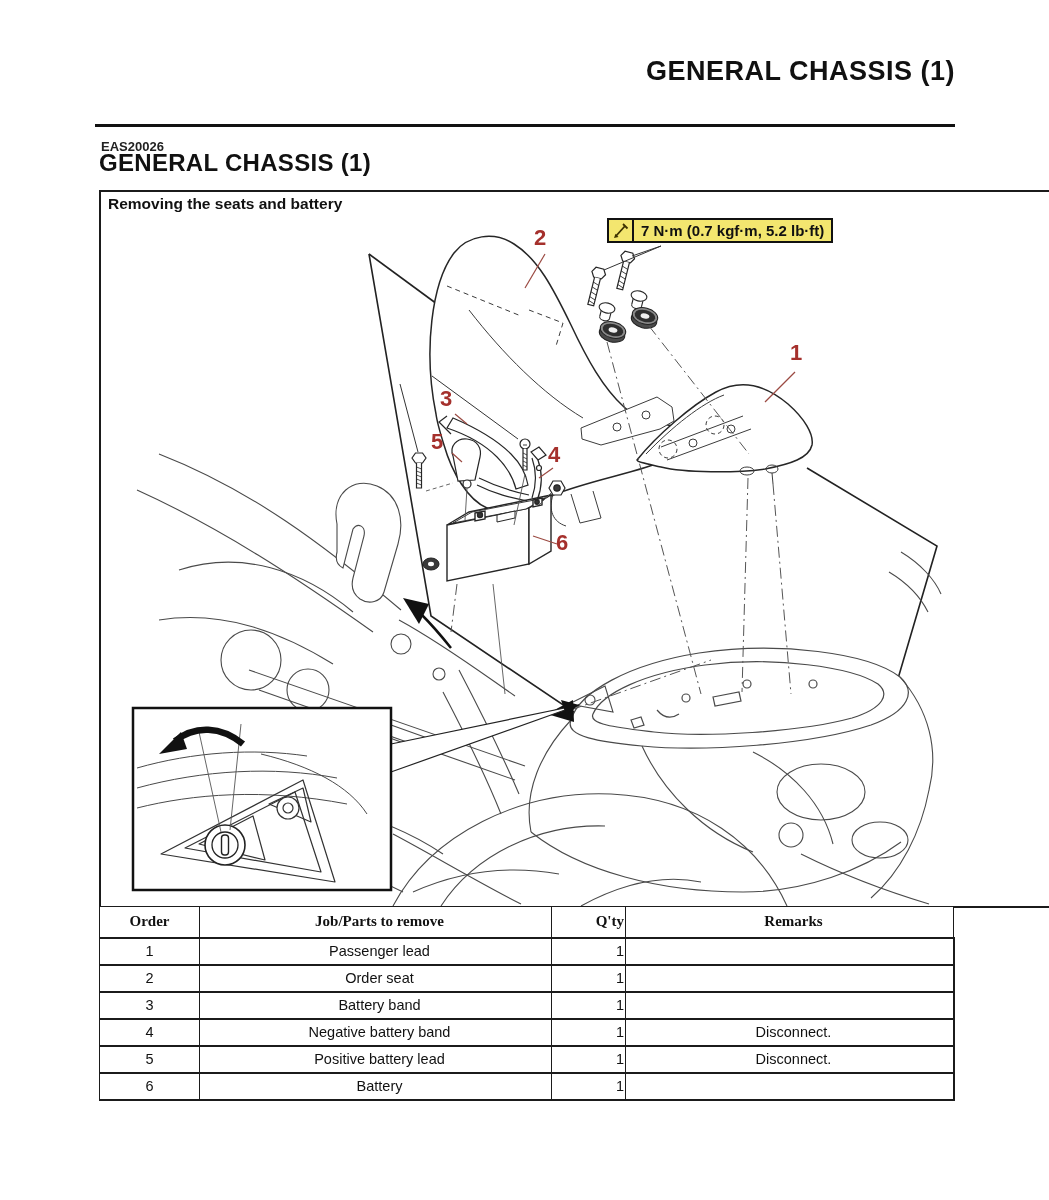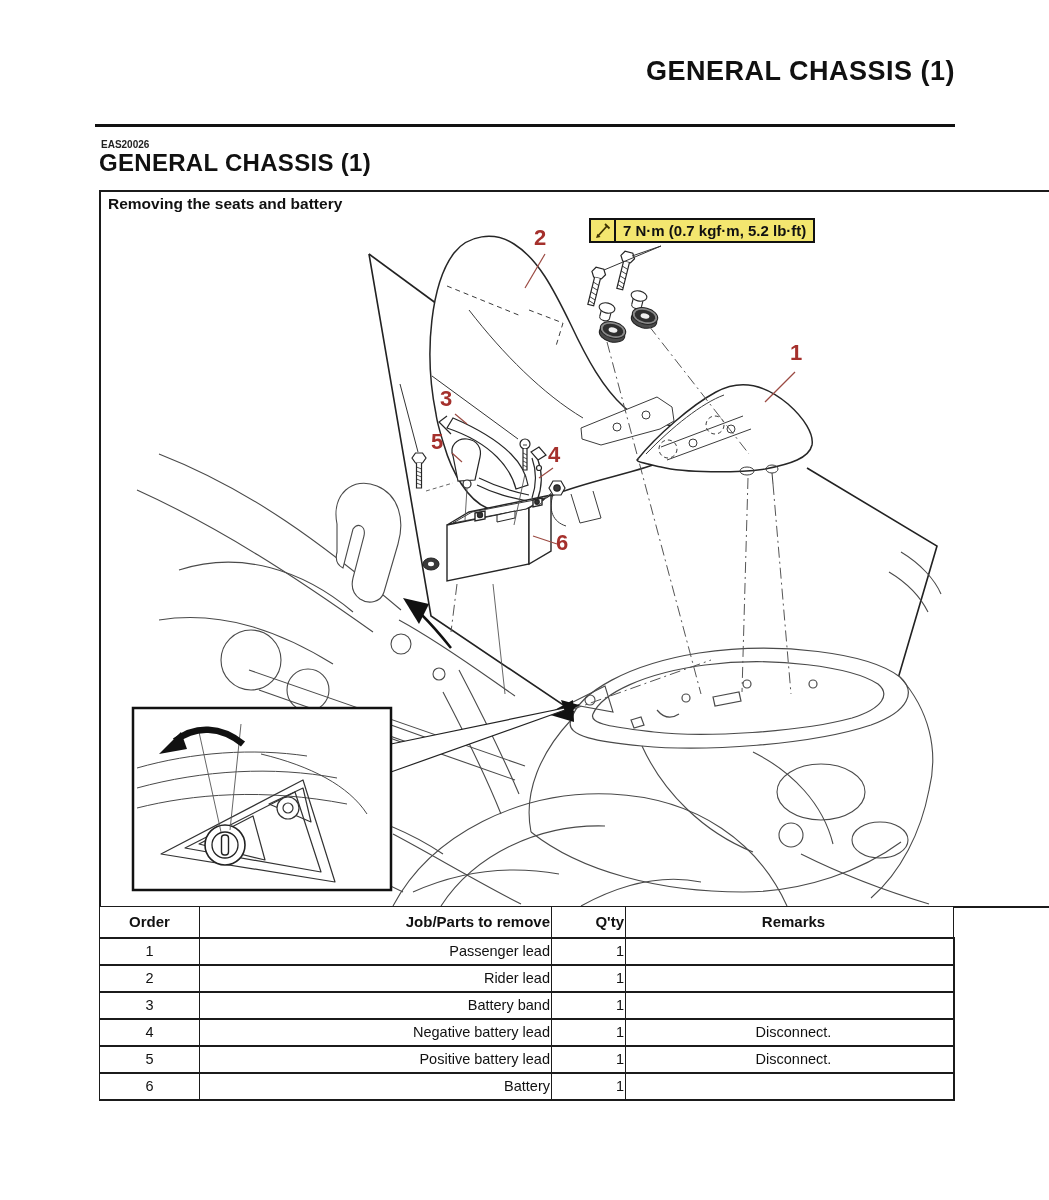--- a/index.html
+++ b/index.html
@@ -5,58 +5,58 @@
   html,body{margin:0;padding:0;}
   body{
     width:1049px;height:1200px;position:relative;background:#ffffff;
     font-family:"Liberation Sans", sans-serif;color:#111;overflow:hidden;
   }
   .running-title{
     position:absolute;top:56px;left:95px;width:860px;text-align:right;
     font-size:27px;font-weight:bold;letter-spacing:0.5px;
   }
   .top-rule{position:absolute;top:124px;left:95px;width:860px;height:3px;background:#111;}
-  .section-code{position:absolute;top:139px;left:101px;font-size:10px;font-weight:bold;color:#222;}
+  .section-code{position:absolute;top:139px;left:101px;font-size:13px;font-weight:bold;color:#222;}
   .section-title{position:absolute;top:149px;left:99px;font-size:24px;font-weight:bold;letter-spacing:0.3px;}
   .figure-box{
     position:absolute;top:190px;left:99px;width:972px;height:718px;
     border:2px solid #1b1b1b;box-sizing:border-box;background:#fff;
   }
   .figure-title{position:absolute;top:3px;left:7px;font-size:15.5px;font-weight:bold;z-index:5;}
   .figure-svg{position:absolute;top:0;left:0;width:850px;height:714px;}
   .torque-label{
     position:absolute;display:flex;align-items:stretch;height:25px;
     background:var(--torque-yellow,#f3e66f);border:2px solid #111;box-sizing:border-box;
     z-index:6;
   }
   .torque-label .icon-cell{
     width:25px;display:flex;align-items:center;justify-content:center;
     border-right:2px solid #111;box-sizing:border-box;
   }
   .torque-label .torque-text{
     display:flex;align-items:center;padding:0 7px;font-size:15px;font-weight:bold;white-space:nowrap;
   }
-  .torque-upper{left:488px;top:26px;}
+  .torque-upper{left:506px;top:26px;}
   .torque-lower{left:79px;top:157px;}
   .callout{
     position:absolute;font-size:22px;font-weight:bold;color:var(--callout-red,#a5302c);
     z-index:6;line-height:22px;
   }
   .data-table{
     position:absolute;top:906px;left:99px;width:854px;
     border-collapse:collapse;table-layout:fixed;background:#fff;
   }
   .data-table th,.data-table td{
     border:1.5px solid #1b1b1b;box-sizing:border-box;
     font-size:14.5px;overflow:hidden;white-space:nowrap;
   }
-  .data-table th{font-size:15px;font-weight:bold;height:31px;text-align:center;border-bottom:2px solid #1b1b1b;}
+  .data-table th{font-size:15px;font-weight:bold;height:31px;text-align:center;border-bottom:2px solid #1b1b1b;font-family:Liberation Serif, serif;}
   .data-table td{height:27px;}
   .data-table .col-order{width:100px;text-align:center;}
-  .data-table .col-job{width:352px;text-align:right;padding-left:9px;}
+  .data-table .col-job{width:352px;text-align:center;padding-left:9px;}
   .data-table .col-qty{width:74px;text-align:right;}
   .data-table .col-remarks{width:328px;text-align:center;padding-left:9px;}
   .data-table tbody tr{outline:1.5px solid #1b1b1b;}
 </style>
 </head>
 <body>
 
 <div class="running-title">GENERAL CHASSIS (1)</div>
 <div class="top-rule"></div>
 <div class="section-code">EAS20026</div>
@@ -342,33 +342,33 @@
   </thead>
   <tbody>
       <tr>
         <td class="col-order">1</td>
         <td class="col-job">Passenger lead</td>
         <td class="col-qty">1</td>
         <td class="col-remarks"></td>
       </tr>
       <tr>
         <td class="col-order">2</td>
-        <td class="col-job">Rider lead</td>
+        <td class="col-job">Order seat</td>
         <td class="col-qty">1</td>
         <td class="col-remarks"></td>
       </tr>
       <tr>
         <td class="col-order">3</td>
         <td class="col-job">Battery band</td>
         <td class="col-qty">1</td>
         <td class="col-remarks"></td>
       </tr>
       <tr>
         <td class="col-order">4</td>
-        <td class="col-job">Negative battery lead</td>
+        <td class="col-job">Negative battery band</td>
         <td class="col-qty">1</td>
         <td class="col-remarks">Disconnect.</td>
       </tr>
       <tr>
         <td class="col-order">5</td>
         <td class="col-job">Positive battery lead</td>
         <td class="col-qty">1</td>
         <td class="col-remarks">Disconnect.</td>
       </tr>
       <tr>

